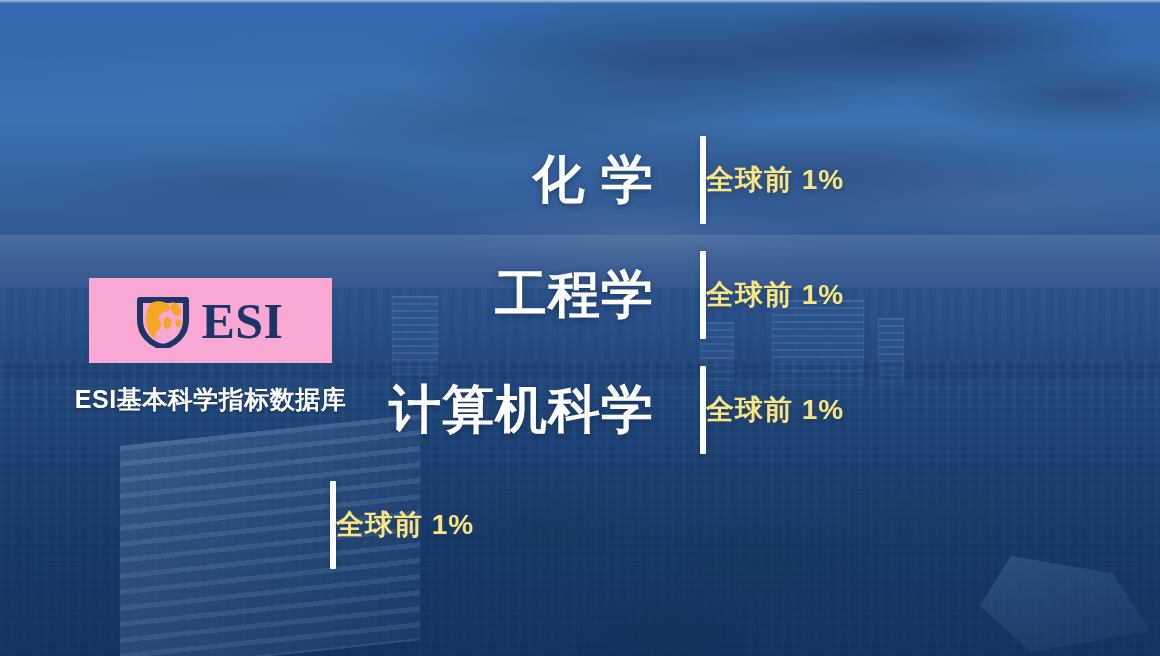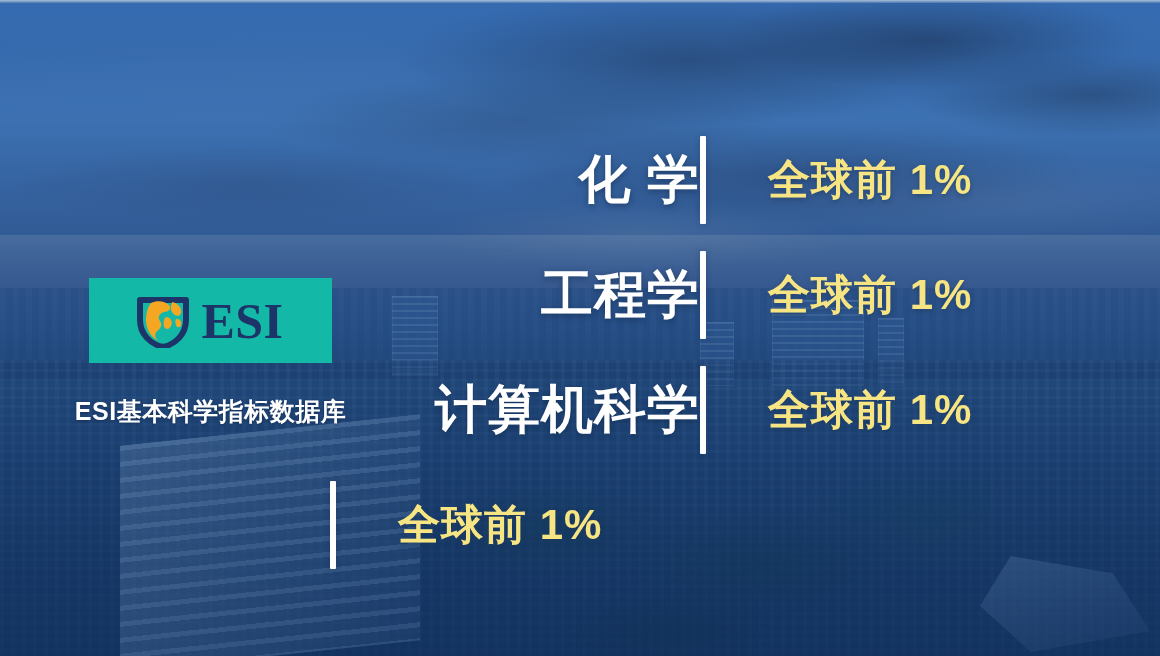--- a/index.html
+++ b/index.html
@@ -134,67 +134,67 @@
   
   #content{position:absolute;inset:0;}
 
   
   .brand{
     position:absolute;left:44px;top:278px;width:333px;
     text-align:center;
   }
   .logo-box{
     width:243px;height:85px;margin:0 auto;
-    background:#14b8a6;
+    background:#f9a8d4;
     display:flex;align-items:center;justify-content:center;
     gap:16px;
   }
   .logo-mark{width:52px;height:54px;display:block;flex:0 0 auto;}
   .logo-word{
     font-family:"Liberation Serif","DejaVu Serif",serif;
     font-size:50px;line-height:1;font-weight:700;
     color:#1d3468;letter-spacing:.5px;
     margin-left:-4px;
   }
   .brand-caption{
-    margin-top:32px;
+    margin-top:20px;
     font-size:25px;font-weight:700;color:#ffffff;
     letter-spacing:.5px;
     text-shadow:0 1px 3px rgba(10,30,60,.55);
     white-space:nowrap;
   }
 
   
   .rows{
     position:absolute;left:330px;top:122px;width:760px;
   }
   .row{
     display:flex;align-items:center;
     height:115px;
   }
   .row-subject{
     flex:0 0 370px;
     text-align:right;
+    padding-right:46px;
     box-sizing:border-box;
     font-size:52px;font-weight:700;color:#ffffff;
     letter-spacing:1px;
     text-shadow:0 2px 6px rgba(12,34,66,.5);
     white-space:nowrap;
   }
   .row-divider{
     flex:0 0 6px;
     width:6px;height:88px;
     background:#ffffff;
     border-radius:1px;
     box-shadow:0 0 6px rgba(20,45,80,.35);
   }
   .row-rank{
     flex:1 1 auto;
-    padding-left:62px;
-    font-size:42px;font-weight:700;
+    font-size:28px;font-weight:700;
     color:#f7e583;
     letter-spacing:1px;
     text-shadow:0 2px 5px rgba(30,55,90,.55);
     white-space:nowrap;
   }
 </style>
 </head>
 <body>
 
 <div id="stage">

